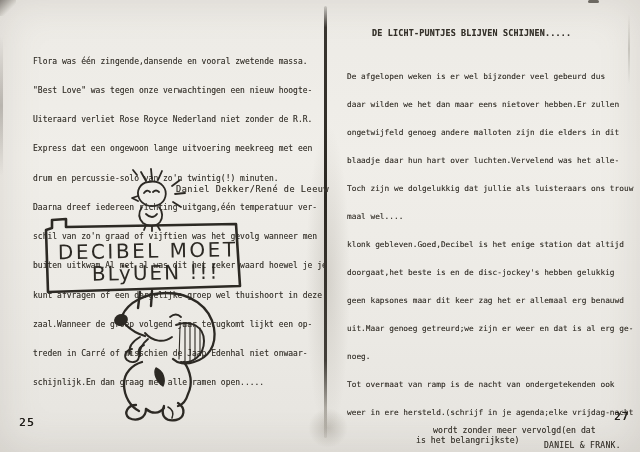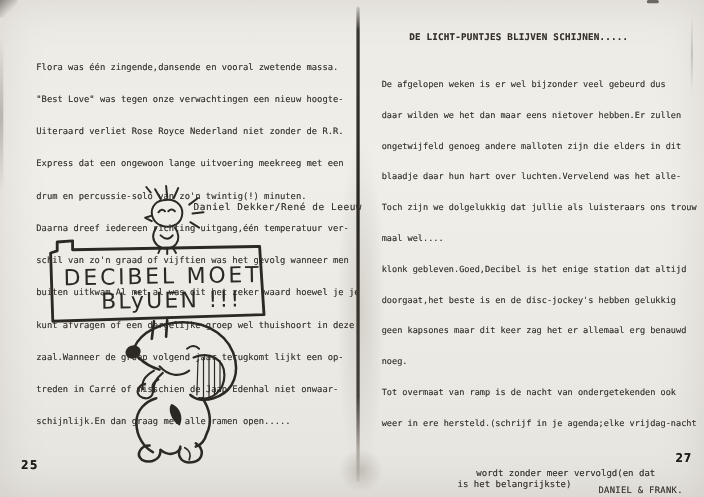--- a/index.html
+++ b/index.html
@@ -12,21 +12,21 @@
     position:absolute; inset:0;
     background:linear-gradient(180deg,#edebe6 0%,#f0eee9 35%,#ebe9e4 75%,#e6e4df 100%);
     box-shadow:inset 0 0 40px rgba(120,112,100,0.18);
   }
   .tw { position:absolute; color:#3a362f; white-space:pre; text-shadow:0 0 0.5px rgba(58,54,47,0.55); }
   .left-body  { left:33px;  top:37px; font-size:8px;   line-height:9.75px; }
   .right-body { left:347px; top:53px; font-size:7.8px; line-height:9.35px; }
   .line { white-space:pre; }
   .title { left:347px; top:28px; font-size:8.4px; letter-spacing:0.2px; font-weight:bold; color:#35312a;margin-left:25px; }
   .signature { left:176px; top:184px; font-size:8.6px; letter-spacing:0.5px; }
-  .pagenum { font-weight:bold; color:#211e1a; text-shadow:0.3px 0 0 #211e1a; }
+  .pagenum { font-weight:normal; color:#211e1a; text-shadow:0.3px 0 0 #211e1a; }
   .pn-left  { left:19px;  top:416px; font-size:11px; letter-spacing:1.5px; }
   .pn-right { left:614px; top:410px; font-size:11px; letter-spacing:1px; }
   .footer-1 { left:433px; top:425px; font-size:8.2px; }
   .footer-2 { left:416px; top:435px; font-size:8.2px; }
   .footer-sig { left:544px; top:441px; font-size:8px; letter-spacing:0.3px; }
   .spine {
     position:absolute; left:324px; top:6px; width:3px; height:432px; border-radius:2px;
     background:linear-gradient(180deg,
       rgba(42,38,31,0.15) 0%, rgba(38,34,28,0.9) 5%,
       rgba(33,30,24,0.95) 45%, rgba(40,36,30,0.85) 82%,
@@ -143,20 +143,21 @@
     <div class="tw right-body">
       <div class="line">De afgelopen weken is er wel bijzonder veel gebeurd dus</div>
       <div class="line">daar wilden we het dan maar eens nietover hebben.Er zullen</div>
       <div class="line">ongetwijfeld genoeg andere malloten zijn die elders in dit</div>
       <div class="line">blaadje daar hun hart over luchten.Vervelend was het alle-</div>
       <div class="line">Toch zijn we dolgelukkig dat jullie als luisteraars ons trouw</div>
       <div class="line">maal wel....</div>
       <div class="line">klonk gebleven.Goed,Decibel is het enige station dat altijd</div>
       <div class="line">doorgaat,het beste is en de disc-jockey's hebben gelukkig</div>
       <div class="line">geen kapsones maar dit keer zag het er allemaal erg benauwd</div>
+      <div class="line">uit.Maar genoeg getreurd;we zijn er weer en dat is al erg ge-</div>
       <div class="line">noeg.</div>
       <div class="line">Tot overmaat van ramp is de nacht van ondergetekenden ook</div>
       <div class="line">weer in ere hersteld.(schrijf in je agenda;elke vrijdag-nacht</div>
       
       
       
       
       
       
       

